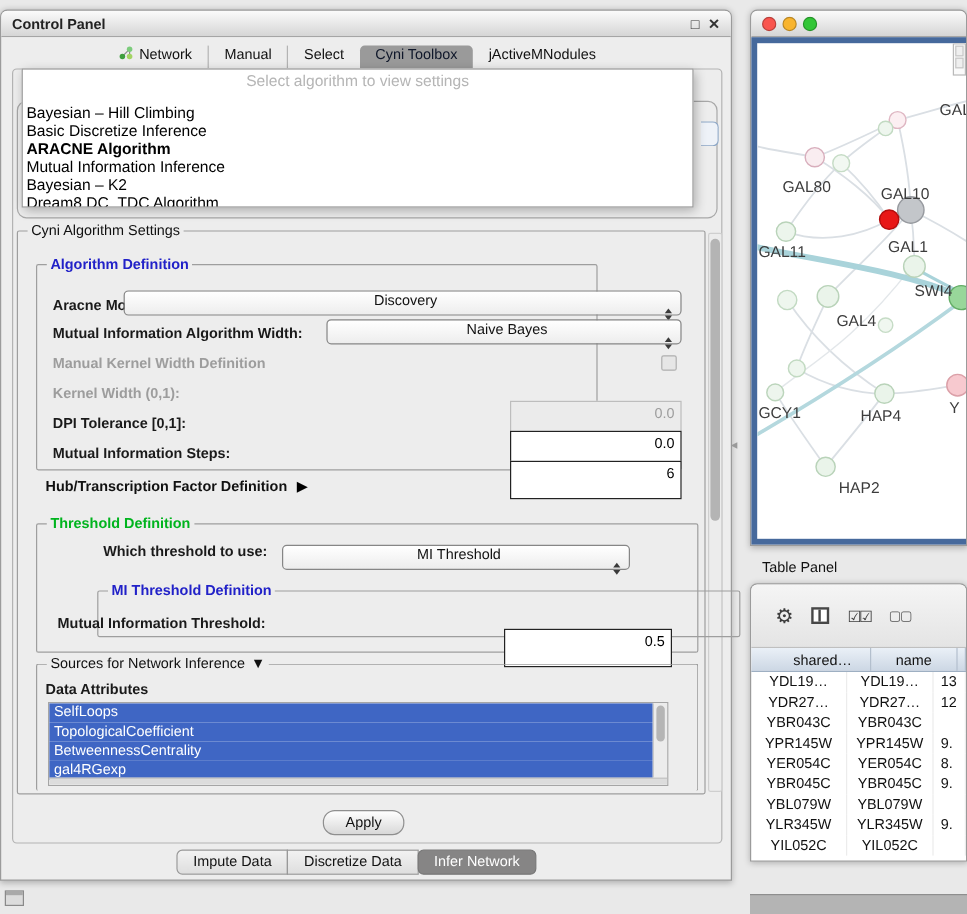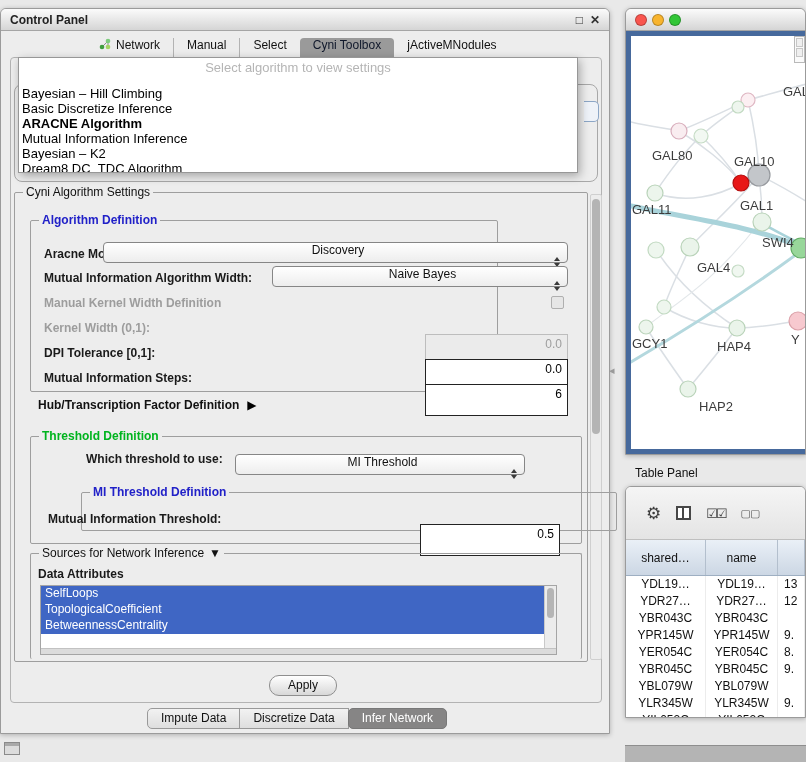--- a/index.html
+++ b/index.html
@@ -89,21 +89,21 @@
 
   
   #tbl-title { position:absolute; left:635px; top:466px; font-size:12px; color:#111; }
   #tbl-win { left:625px; top:486px; width:181px; height:232px; background:#fff; overflow:hidden; }
   .tbl-toolbar { height:53px; background:linear-gradient(#f5f5f5,#e4e4e4); border-bottom:1px solid #bfbfbf; display:flex; align-items:center; gap:15px; padding-left:20px; }
   .tool-gear { font-size:17px; color:#3d3d3d; line-height:17px; }
   .tool-cols { width:15px; height:14px; border:2px solid #474747; position:relative; background:#fff; }
   .tool-cols::after { content:""; position:absolute; left:4px; top:0; bottom:0; width:2px; background:#474747; }
   .tool-checks { font-size:13px; color:#3d3d3d; letter-spacing:-2px; }
   .tool-empty { font-size:11px; color:#555; letter-spacing:-1px; }
-  .tbl-header { display:flex; height:36px; background:linear-gradient(#eaf0f7,#ccd7e4); border-bottom:1px solid #9eafc2; font-size:12px; }
+  .tbl-header { display:flex; height:20px; background:linear-gradient(#eaf0f7,#ccd7e4); border-bottom:1px solid #9eafc2; font-size:12px;padding-left:20px; }
   .th { display:flex; align-items:center; justify-content:center; border-right:1px solid #b3bfcd; overflow:hidden; white-space:nowrap; }
   .th:nth-child(1){ width:80px; } .th:nth-child(2){ width:72px; } .th:nth-child(3){ flex:1; }
   .tr { display:flex; height:17px; line-height:17px; font-size:12px; }
   .td { overflow:hidden; white-space:nowrap; border-right:1px solid #ececec; text-align:center; }
   .td:nth-child(1){ width:80px; } .td:nth-child(2){ width:72px; }
   .td:nth-child(3){ flex:1; text-align:left; padding-left:6px; }
 
   #botbar { position:absolute; left:625px; top:745px; width:181px; height:17px; background:#b4b4b4; border-top:1px solid #8e8e8e; }
   #miniwin { position:absolute; left:4px; top:742px; width:16px; height:13px; border:1px solid #8a8a8a; background:#dcdcdc; }
   #miniwin::before { content:""; display:block; height:3px; background:#a9a9a9; }
@@ -223,20 +223,21 @@
       <span>Sources for Network Inference</span>
       <span>▼</span>
     </span>
   </div>
   <span class="lbl" style="left:38px;top:567px;">Data Attributes</span>
   <div class="attr-list">
     <div class="attr-items">
         <div class="attr-item">SelfLoops</div>
         <div class="attr-item">TopologicalCoefficient</div>
         <div class="attr-item">BetweennessCentrality</div>
+        <div class="attr-item">gal4RGexp</div>
       </div>
     <div class="attr-vscroll">
         <div class="thumb"></div>
       </div>
     <div class="attr-hbar"></div>
   </div>
 
   <div class="btn" style="left:269px;top:675px;width:68px;height:21px;">Apply</div>
 
   <div class="btabs">

